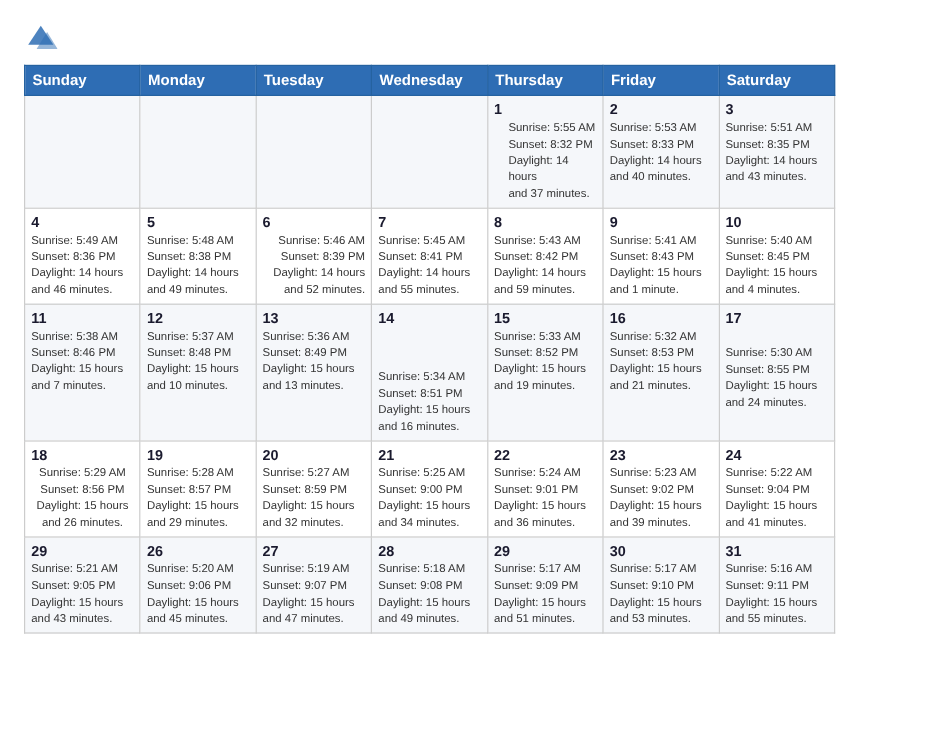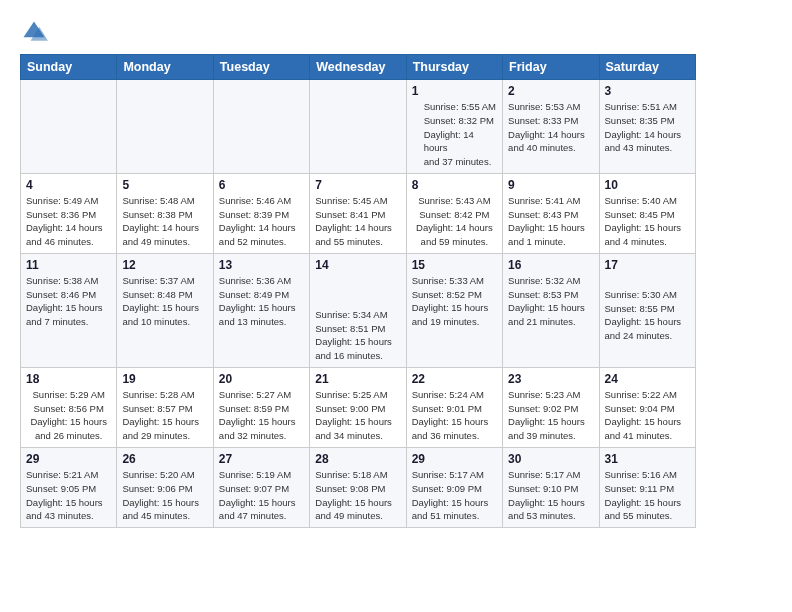--- a/index.html
+++ b/index.html
@@ -177,35 +177,35 @@
           </td>
           <td>
             <span class="day-num">5</span>
             <div class="day-info" style="white-space: pre-line;">Sunrise: 5:48 AM
 Sunset: 8:38 PM
 Daylight: 14 hours
 and 49 minutes.</div>
           </td>
           <td>
             <span class="day-num">6</span>
-            <div class="day-info" style="white-space: pre-line;">Sunrise: 5:46 AM
+            <div class="day-info" style="white-space: pre-line; text-align: right;">Sunrise: 5:46 AM
 Sunset: 8:39 PM
 Daylight: 14 hours
 and 52 minutes.</div>
           </td>
           <td>
             <span class="day-num">7</span>
             <div class="day-info" style="white-space: pre-line;">Sunrise: 5:45 AM
 Sunset: 8:41 PM
 Daylight: 14 hours
 and 55 minutes.</div>
           </td>
           <td>
             <span class="day-num">8</span>
-            <div class="day-info" style="white-space: pre-line; text-align: center;">Sunrise: 5:43 AM
+            <div class="day-info" style="white-space: pre-line;">Sunrise: 5:43 AM
 Sunset: 8:42 PM
 Daylight: 14 hours
 and 59 minutes.</div>
           </td>
           <td>
             <span class="day-num">9</span>
             <div class="day-info" style="white-space: pre-line;">Sunrise: 5:41 AM
 Sunset: 8:43 PM
 Daylight: 15 hours
 and 1 minute.</div>

